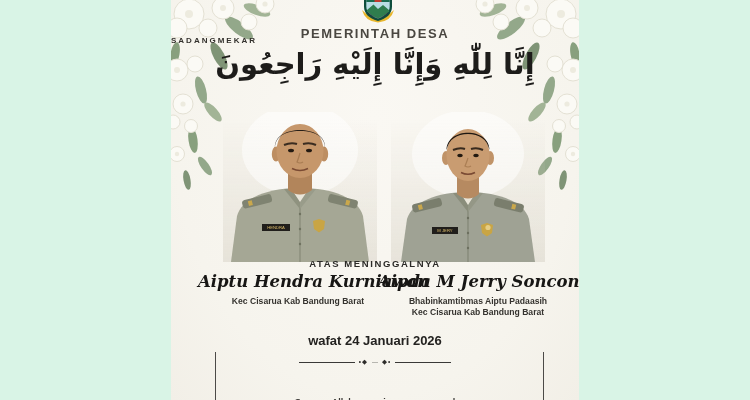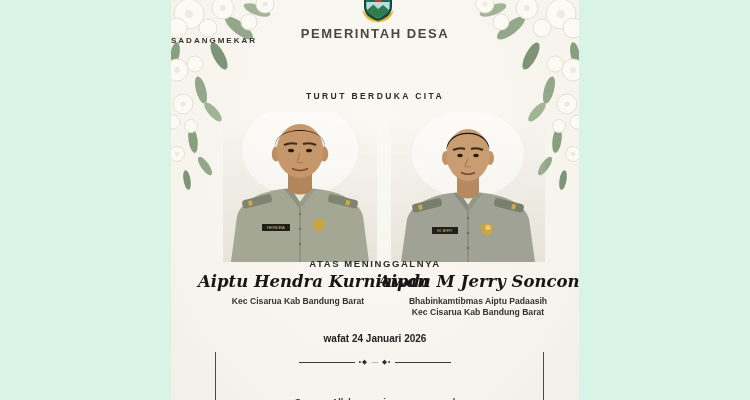--- a/index.html
+++ b/index.html
@@ -51,21 +51,21 @@
   .col{position:absolute;top:271px;width:200px;text-align:center;}
   .col.c1{left:27px;}
   .col.c2{left:207px;}
   .officer-name{
     font-family:"DejaVu Serif", serif;font-style:italic;font-weight:700;
     font-size:16.5px;color:#171614;line-height:22px;white-space:nowrap;
   }
   .unit{font-size:8.6px;font-weight:700;color:#35332f;line-height:11px;margin-top:3px;}
   .death-date{
     position:absolute;top:333px;left:0;width:100%;text-align:center;
-    font-size:10px;font-weight:800;color:#232220;
+    font-size:13px;font-weight:800;color:#232220;
   }
   .divider{
     position:absolute;top:357px;left:0;width:100%;height:10px;
     display:flex;align-items:center;justify-content:center;gap:4px;color:#2e2d2b;
   }
   .dline{width:56px;height:1px;background:#3a3937;}
   .orn{font-size:6.5px;line-height:6px;letter-spacing:1px;}
   .mid{font-size:6px;line-height:6px;color:#55534f;}
   .prayer{
     position:absolute;top:374px;left:0;width:100%;text-align:center;
@@ -162,21 +162,21 @@
     <path d="M7.3,1.8 L30.7,1.8 L30.7,9.2 C30.7,15.3 26.3,19.2 19,21.6 C11.7,19.2 7.3,15.3 7.3,9.2 Z" fill="#b9dde4"></path>
     <rect x="7.3" y="1.8" width="23.4" height="3.2" fill="#1a6b4f"></rect>
     <rect x="15.5" y="1.8" width="7" height="3.2" fill="#c43a2e"></rect>
     <path d="M8,13 L14.5,7.5 L19,12 L24,8 L30,13 L30,14.5 C26.5,18 23,20.2 19,21.4 C15,20.2 11,17.5 8,14.2 Z" fill="#2f7d4e"></path>
     <path d="M8.8,15 C12,18.3 15.3,20.4 19,21.5 C22.7,20.4 26,18.3 29.2,15 L29.2,16.2 C26,19 22.6,20.8 19,21.8 C15.4,20.8 12,19 8.8,16.2 Z" fill="#24323d"></path>
   </svg>
 
   <div class="org1">PEMERINTAH DESA</div>
   <div class="org2">SADANGMEKAR</div>
 
-  <div class="title">TURUT BERDUKA CITA</div>
+  <div class="arabic">إِنَّا لِلّٰهِ وَإِنَّا إِلَيْهِ رَاجِعُونَ</div>
 
   <div class="photos">
 
     <svg class="photo p1" viewBox="0 0 170 150">
       <defs>
         <linearGradient id="wall1" x1="0" y1="0" x2="0" y2="1">
           <stop offset="0" stop-color="#cfc9bb" stop-opacity="0"></stop>
           <stop offset="1" stop-color="#cfc9bb" stop-opacity="0.40"></stop>
         </linearGradient>
       </defs>

